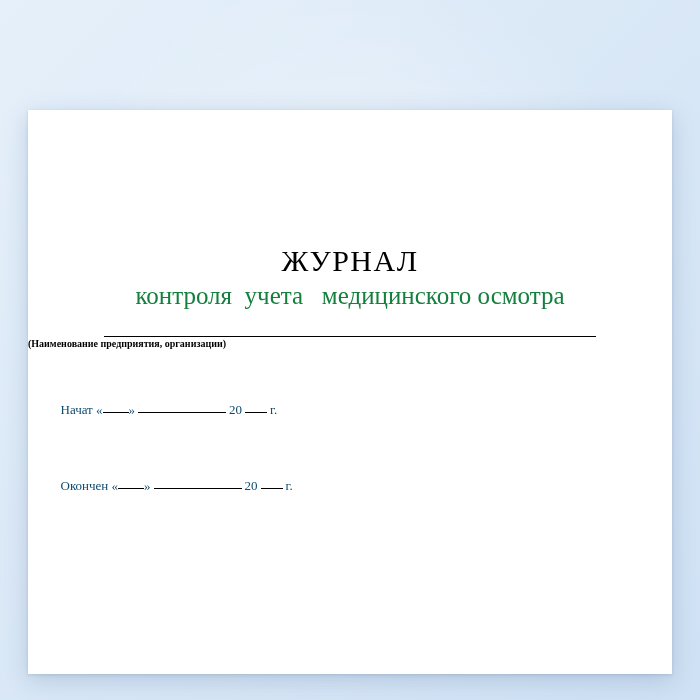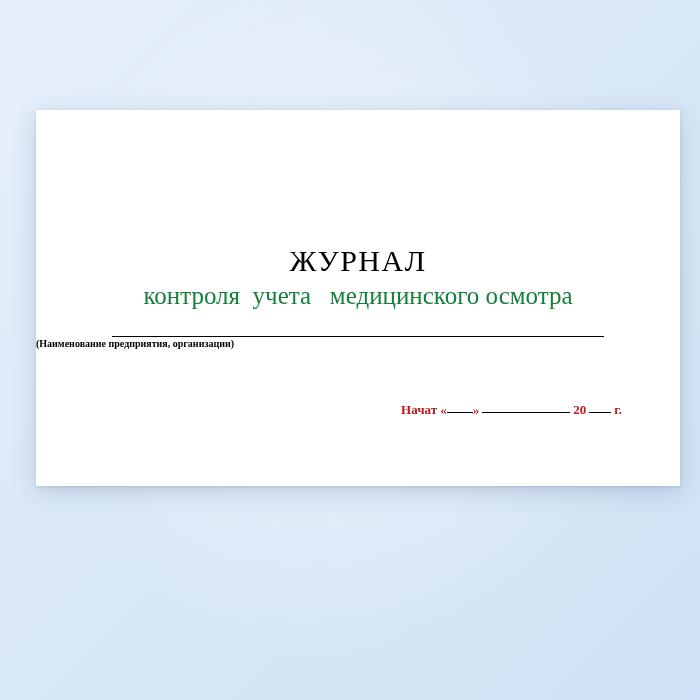--- a/index.html
+++ b/index.html
@@ -22,24 +22,24 @@
   
   #scene::before {
     content: "";
     position: absolute;
     inset: 0;
     background: radial-gradient(ellipse at 50% 45%, rgba(255,255,255,0.55) 0%, rgba(255,255,255,0.0) 65%);
     pointer-events: none;
   }
   .cover {
     position: absolute;
-    left: 36px;
+    left: 28px;
     top: 110px;
     width: 644px;
-    height: 376px;
+    height: 564px;
     background: #ffffff;
     box-shadow: 0 6px 22px rgba(60, 90, 130, 0.22), 0 1px 3px rgba(60,90,130,0.18);
   }
   .inner {
     position: absolute;
     left: 0;
     top: 0;
     right: 0;
     bottom: 0;
     padding: 0 76px;
@@ -82,24 +82,23 @@
     font-size: 10px;
     font-weight: bold;
     color: #000;
     font-family: "Liberation Serif", serif;
   }
   .date-rows {
     position: absolute;
     left: 0;
     right: 58px;
     top: 276px;
-    text-align: right;
     font-size: 13px;
-    font-weight: bold;
-    color: #b91c1c;
+    font-weight: normal;
+    color: #0c4a6e;
   }
   .date-row {
     margin-bottom: 28px;
     white-space: pre;
   }
   .date-row .blank-short {
     display: inline-block;
     width: 26px;
     border-bottom: 1px solid #000;
     vertical-align: 1px;
@@ -134,19 +133,22 @@
       <div class="org-line"></div>
 
       <div class="org-caption">(Наименование предприятия, организации)</div>
 
       <div class="date-rows">
 
         <div class="date-row">
           <span>Начат «</span><span class="blank-short"></span><span>»</span><span class="blank-long"></span><span>20</span><span class="blank-year"></span><span>г.</span>
         </div>
 
+        <div class="date-row">
+          <span>Окончен «</span><span class="blank-short"></span><span>»</span><span class="blank-long"></span><span>20</span><span class="blank-year"></span><span>г.</span>
+        </div>
 
       </div>
 
     </div>
   </div>
 
 </div>
 
 </body></html>

